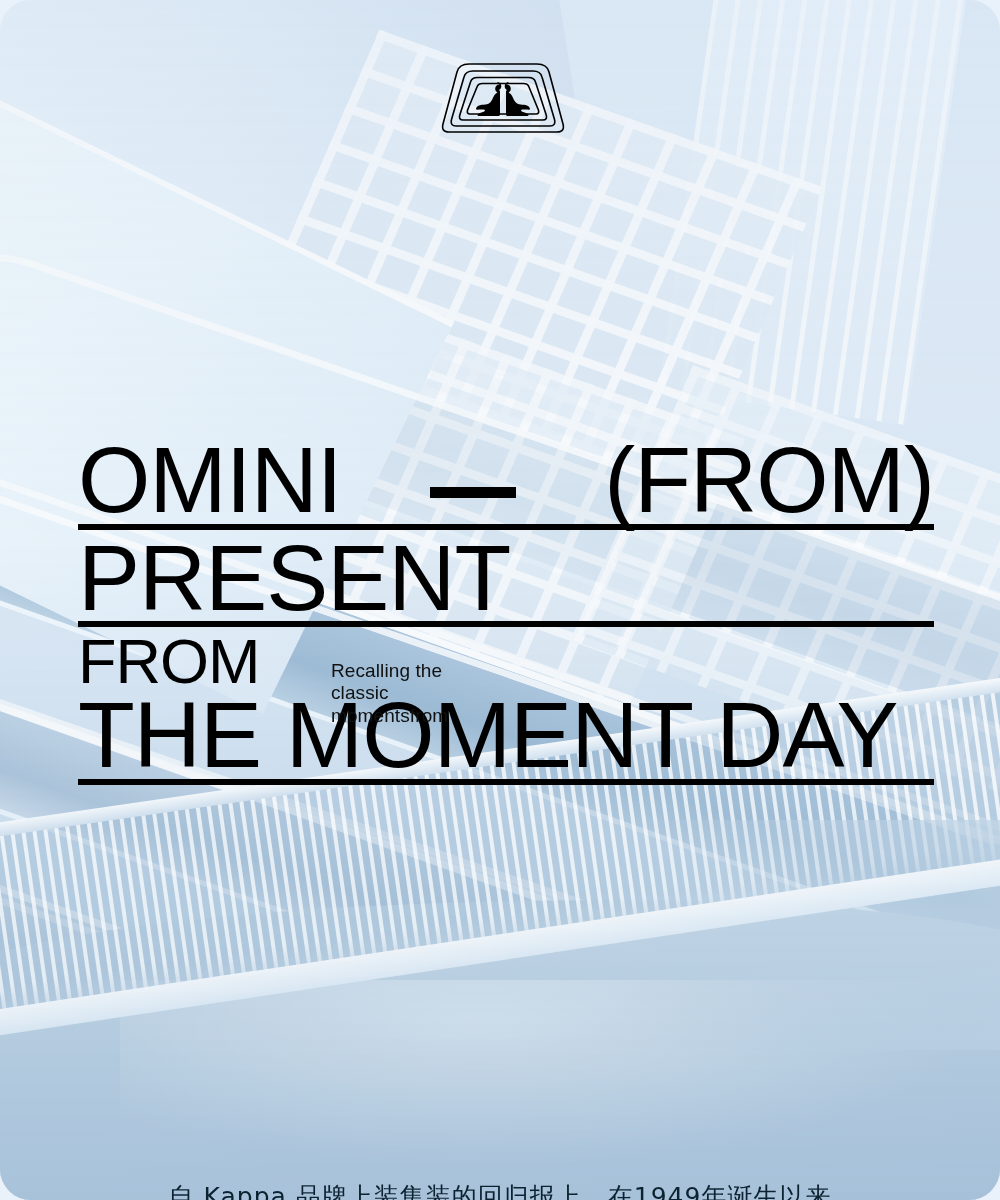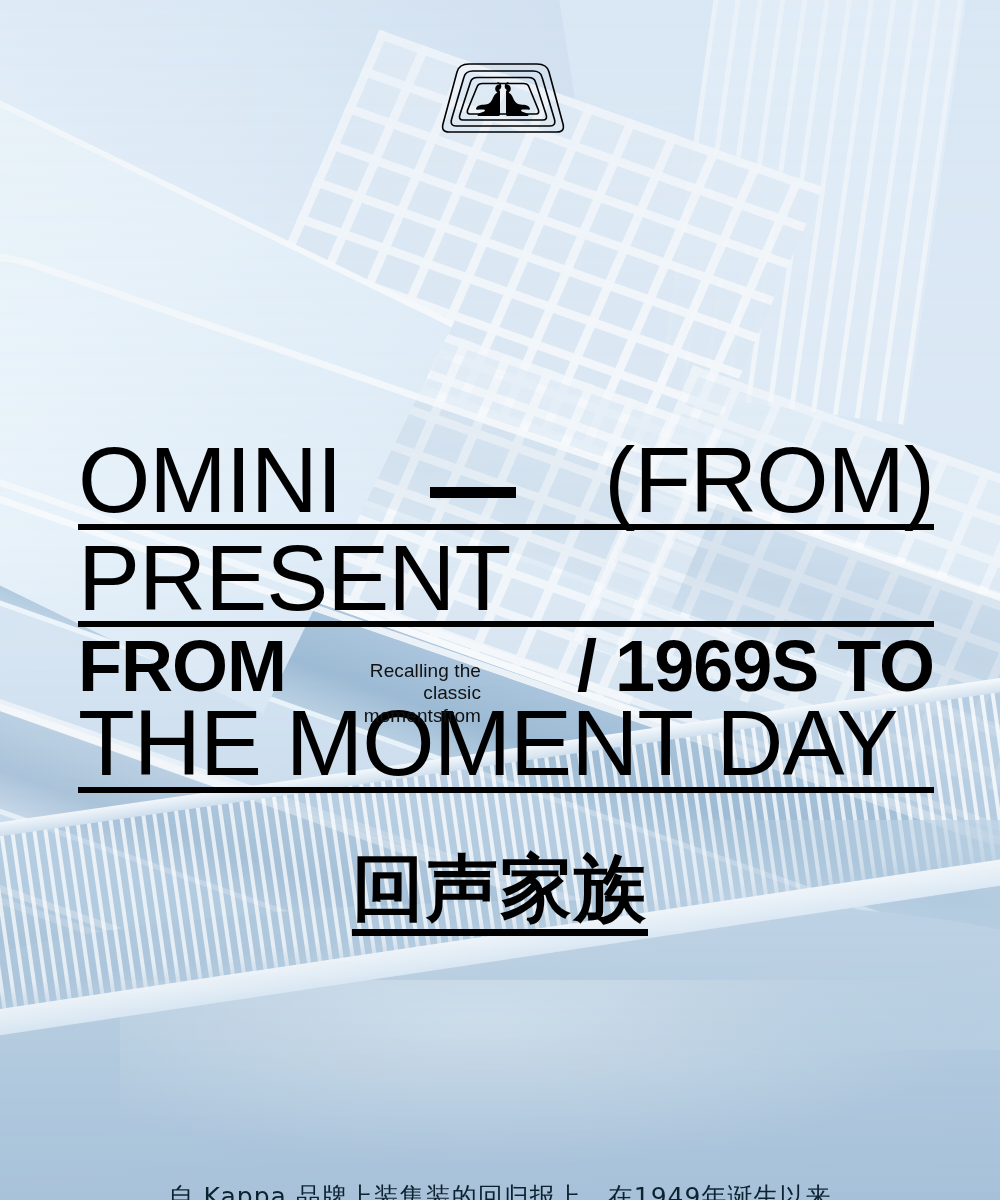--- a/index.html
+++ b/index.html
@@ -7,20 +7,21 @@
     width:1000px;height:1200px;
     font-family:"Liberation Sans","DejaVu Sans",sans-serif;
     background:#e9f2fa;
     overflow:hidden;
   }
   #poster{
     position:relative;
     width:1000px;height:1200px;
     overflow:hidden;
     background:#dfebf6;
+    border-radius:31px;
   }
 
   
   .bg{position:absolute;inset:0;overflow:hidden;}
 
   .sky{
     position:absolute;inset:0;
     background:
       linear-gradient(176deg,#eaf3fb 0%,#e4eef8 28%,#dce9f5 55%,#cfe0ee 78%,#c3d7e8 100%);
   }
@@ -164,35 +165,35 @@
     display:flex;
     justify-content:space-between;
     align-items:baseline;
   }
   .rule{
     height:6px;background:#000;width:100%;
   }
 
   .l1{font-size:93px;}
   .l2{font-size:93px;}
-  .l3{font-size:72px;font-weight:bold;}
+  .l3{font-size:63px;}
   .l4{font-size:93px;}
 
   .gap-1{margin-top:6px;}
   .gap-2{margin-top:2px;}
 
   .l1 .dash{
     display:inline-block;width:86px;height:11px;background:#000;
     vertical-align:middle;position:relative;top:-14px;
   }
 
   .sub-note{
     position:absolute;left:331px;top:660px;
     font-size:19px;line-height:1.18;font-weight:400;color:#111;
-    width:150px;letter-spacing:.1px;text-align:right;
+    width:150px;letter-spacing:.1px;
   }
 
   .cn-wrap{
     position:absolute;left:0;top:852px;width:1000px;text-align:center;
   }
   .cn-text{
     display:inline-block;
     font-family:"DejaVu Sans","Liberation Sans",sans-serif;
     font-size:72px;font-weight:700;color:#000;
     letter-spacing:2px;line-height:1;
@@ -262,38 +263,31 @@
       </div>
       <div class="rule"></div>
 
       <div class="hl-line l2 hl-flex gap-1">
         <span>PRESENT</span>
       </div>
       <div class="rule"></div>
 
       <div class="hl-line l3 hl-flex gap-1">
         <span>FROM</span>
-        <span>/ 1969S TO</span>
       </div>
 
       <div class="hl-line l4 gap-2">
         <span>THE MOMENT DAY</span>
       </div>
       <div class="rule"></div>
     </div>
 
     <div class="sub-note">
       <div>Recalling the</div>
       <div>classic</div>
       <div>momentsfrom</div>
     </div>
 
-    <div class="cn-wrap">
-      <span class="cn-text">
-        <span>回声家族</span>
-        <span class="cn-rule"></span>
-      </span>
-    </div>
 
     <div class="footer-cn">自 Kappa 品牌上装集装的回归报上，在1949年诞生以来</div>
 
   </div>
 </div>
 
 </body></html>

